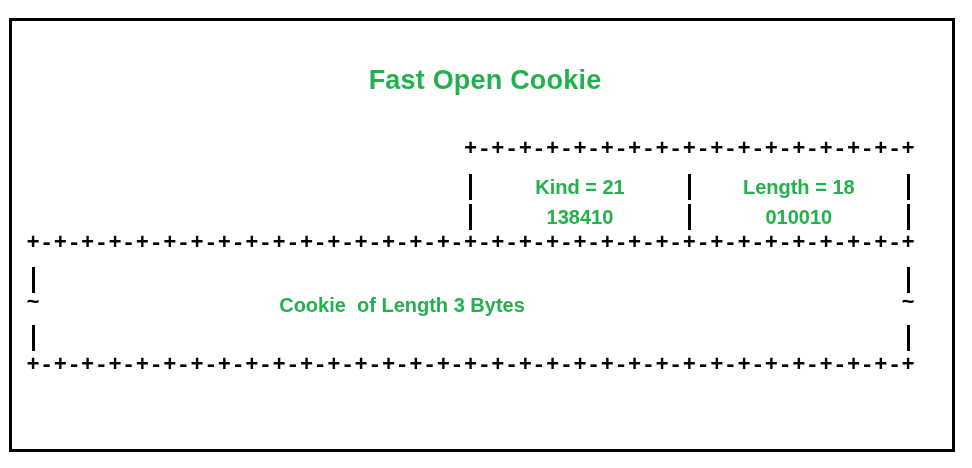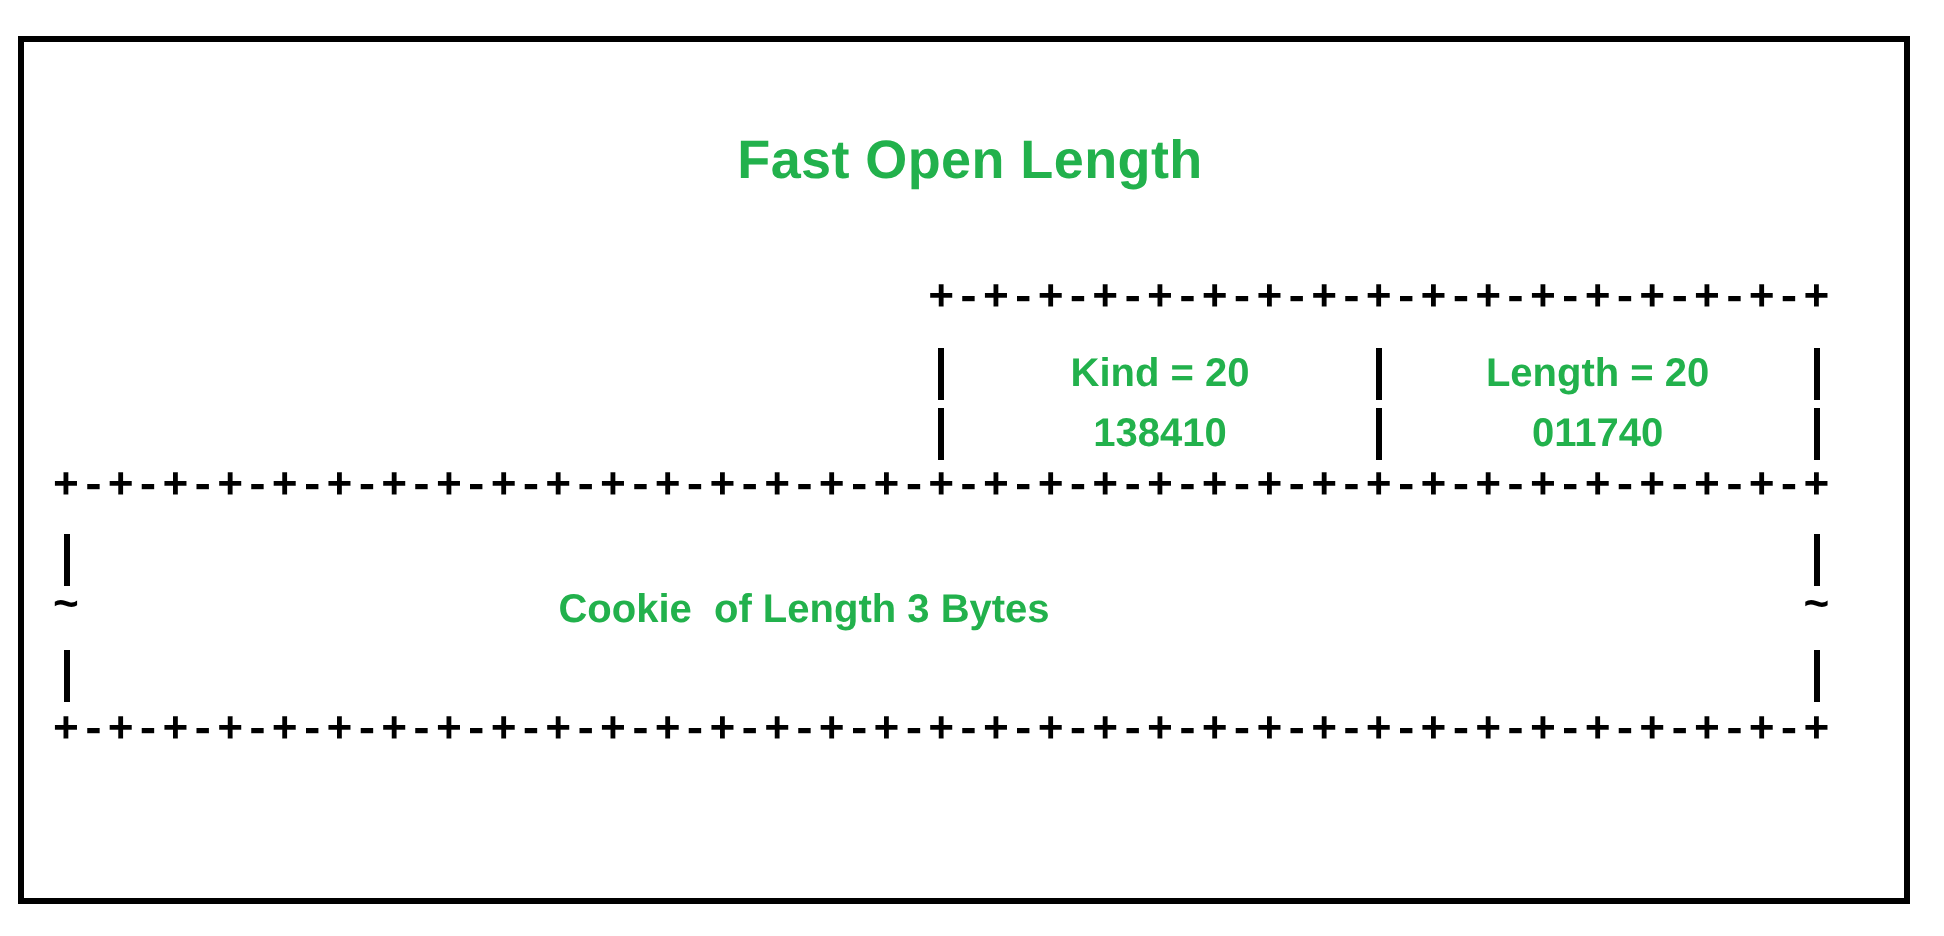--- a/index.html
+++ b/index.html
@@ -80,21 +80,21 @@
     width: 3px;
     background: #000000;
   }
 </style>
 </head>
 <body>
 
 <div id="page">
   <div id="frame">
 
-    <div id="title">Fast Open Length</div>
+    <div id="title">Fast Open Cookie</div>
 
     <div id="diagram">
         <div></div>
         <span class="g" style="left: 444.925px; top: 118px; color: rgb(0, 0, 0);">+</span>
         <span class="g dash" style="left: 458.6px; top: 118px;">-</span>
         <span class="g" style="left: 472.275px; top: 118px; color: rgb(0, 0, 0);">+</span>
         <span class="g dash" style="left: 485.95px; top: 118px;">-</span>
         <span class="g" style="left: 499.625px; top: 118px; color: rgb(0, 0, 0);">+</span>
         <span class="g dash" style="left: 513.3px; top: 118px;">-</span>
         <span class="g" style="left: 526.975px; top: 118px; color: rgb(0, 0, 0);">+</span>
@@ -120,27 +120,27 @@
         <span class="g" style="left: 800.475px; top: 118px; color: rgb(0, 0, 0);">+</span>
         <span class="g dash" style="left: 814.15px; top: 118px;">-</span>
         <span class="g" style="left: 827.825px; top: 118px; color: rgb(0, 0, 0);">+</span>
         <span class="g dash" style="left: 841.5px; top: 118px;">-</span>
         <span class="g" style="left: 855.175px; top: 118px; color: rgb(0, 0, 0);">+</span>
         <span class="g dash" style="left: 868.85px; top: 118px;">-</span>
         <span class="g" style="left: 882.525px; top: 118px; color: rgb(0, 0, 0);">+</span>
         <div class="bar" style="left: 457.1px; top: 153px; height: 26px;"></div>
         <div class="bar" style="left: 675.9px; top: 153px; height: 26px;"></div>
         <div class="bar" style="left: 894.7px; top: 153px; height: 26px;"></div>
-        <div class="field" style="left: 458.6px; width: 218.8px; top: 155px; color: rgb(34, 177, 76);">Kind = 20</div>
-        <div class="field" style="left: 677.4px; width: 218.8px; top: 155px; color: rgb(34, 177, 76);">Length = 20</div>
+        <div class="field" style="left: 458.6px; width: 218.8px; top: 155px; color: rgb(34, 177, 76);">Kind = 21</div>
+        <div class="field" style="left: 677.4px; width: 218.8px; top: 155px; color: rgb(34, 177, 76);">Length = 18</div>
         <div class="bar" style="left: 457.1px; top: 183px; height: 26px;"></div>
         <div class="bar" style="left: 675.9px; top: 183px; height: 26px;"></div>
         <div class="bar" style="left: 894.7px; top: 183px; height: 26px;"></div>
         <div class="field" style="left: 458.6px; width: 218.8px; top: 185px; color: rgb(34, 177, 76);">138410</div>
-        <div class="field" style="left: 677.4px; width: 218.8px; top: 185px; color: rgb(34, 177, 76);">011740</div>
+        <div class="field" style="left: 677.4px; width: 218.8px; top: 185px; color: rgb(34, 177, 76);">010010</div>
         <div></div>
         <span class="g" style="left: 7.325px; top: 212px; color: rgb(0, 0, 0);">+</span>
         <span class="g dash" style="left: 21px; top: 212px;">-</span>
         <span class="g" style="left: 34.675px; top: 212px; color: rgb(0, 0, 0);">+</span>
         <span class="g dash" style="left: 48.35px; top: 212px;">-</span>
         <span class="g" style="left: 62.025px; top: 212px; color: rgb(0, 0, 0);">+</span>
         <span class="g dash" style="left: 75.7px; top: 212px;">-</span>
         <span class="g" style="left: 89.375px; top: 212px; color: rgb(0, 0, 0);">+</span>
         <span class="g dash" style="left: 103.05px; top: 212px;">-</span>
         <span class="g" style="left: 116.725px; top: 212px; color: rgb(0, 0, 0);">+</span>

